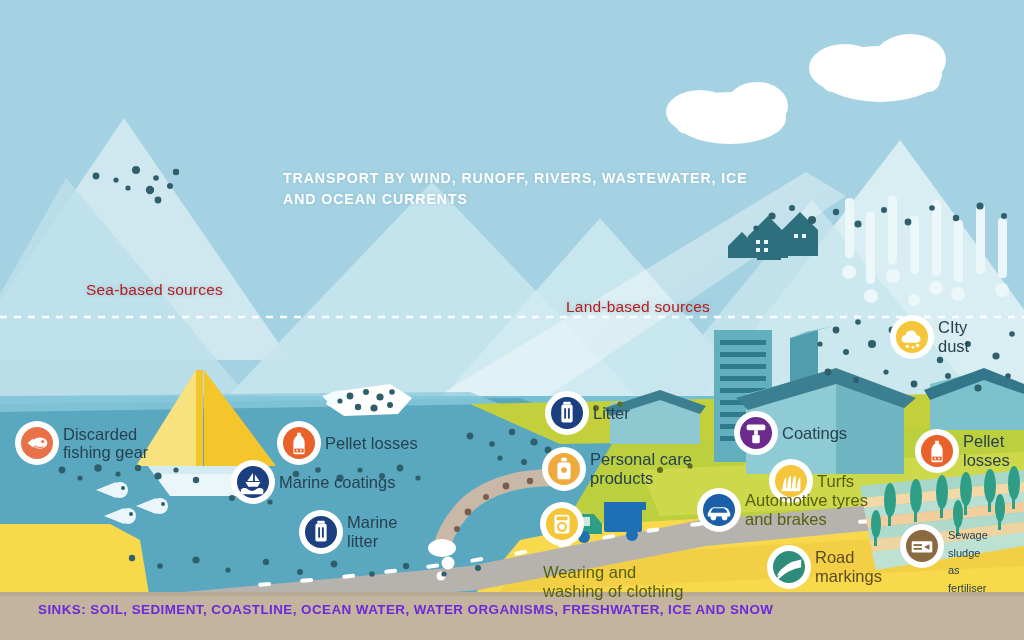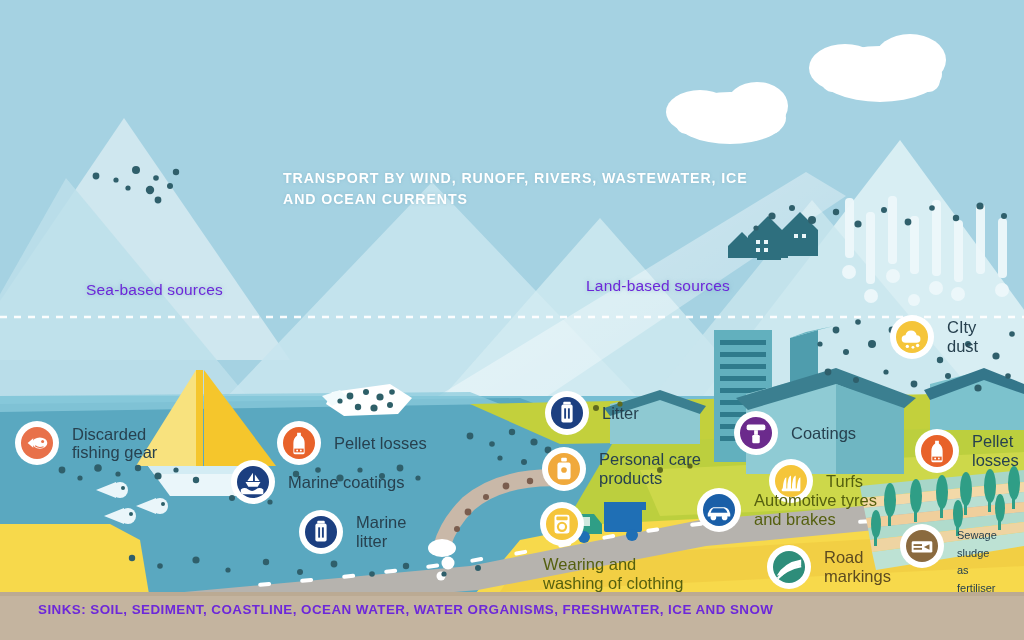--- a/index.html
+++ b/index.html
@@ -12,35 +12,35 @@
   svg.layer{display:block;}
 
   
   .transport-text{
     position:absolute;left:283px;top:168px;width:470px;
     color:#ffffff;font-weight:bold;font-size:14.2px;letter-spacing:.9px;
     line-height:21px;text-align:left;
     text-shadow:0 0 3px rgba(120,170,190,.55);
   }
   .zone-label{
-    position:absolute;color:#6d28d9;font-size:15.5px;font-weight:400;
+    position:absolute;color:#b91c1c;font-size:15.5px;font-weight:400;
     letter-spacing:.2px;text-shadow:0 0 4px rgba(110,165,188,.6);
     white-space:nowrap;
   }
   #sea-label{left:86px;top:281px;}
-  #land-label{left:566px;top:277px;margin-left:20px;}
+  #land-label{left:566px;top:298px;}
 
   .sinks-text{
     position:absolute;left:38px;top:602px;
     color:#6d28d9;font-weight:bold;font-size:13.4px;letter-spacing:.45px;
     white-space:nowrap;
   }
 
   
-  .marker{position:absolute;display:flex;align-items:center;gap:16px;}
+  .marker{position:absolute;display:flex;align-items:center;gap:7px;}
   .marker.stacked{align-items:flex-start;}
   .badge{
     width:38px;height:38px;border-radius:50%;
     background:#ffffff;box-shadow:0 0 0 3px #ffffff, 0 1px 3px rgba(0,0,0,.12);
     display:flex;align-items:center;justify-content:center;flex:0 0 auto;
     position:relative;
   }
   .badge .disc{
     width:32px;height:32px;border-radius:50%;
     display:flex;align-items:center;justify-content:center;
@@ -464,21 +464,21 @@
             <svg viewBox="0 0 32 32" width="30" height="30">
         <rect x="13" y="4" width="6" height="4" rx="1" fill="#ffffff"></rect>
         <path d="M11 9 h10 q2 0 2 3 v12 q0 3-2 3 h-10 q-2 0-2-3 V12 q0-3 2-3 Z" fill="#ffffff"></path>
         <circle cx="16" cy="17" r="3" fill="#f0a93c"></circle>
       </svg>
           </div>
         </div>
         <div class="mlabel dark">Personal care
 products</div>
       </div>
-      <div class="marker stacked" style="left: 543px; top: 505px; flex-direction: column; align-items: flex-start; gap: 12px;">
+      <div class="marker stacked" style="left: 543px; top: 505px; flex-direction: column; align-items: flex-start; gap: 20px;">
         <div class="badge">
           <div class="disc" style="background: rgb(245, 197, 58);">
             <svg viewBox="0 0 32 32" width="30" height="30">
         <rect x="8" y="6" width="16" height="20" rx="2.5" fill="#ffffff"></rect>
         <rect x="10" y="8" width="12" height="4" rx="1" fill="#f5c53a"></rect>
         <circle cx="16" cy="19" r="5.5" fill="#f5c53a"></circle>
         <circle cx="16" cy="19" r="3.2" fill="#ffffff"></circle>
       </svg>
           </div>
         </div>

